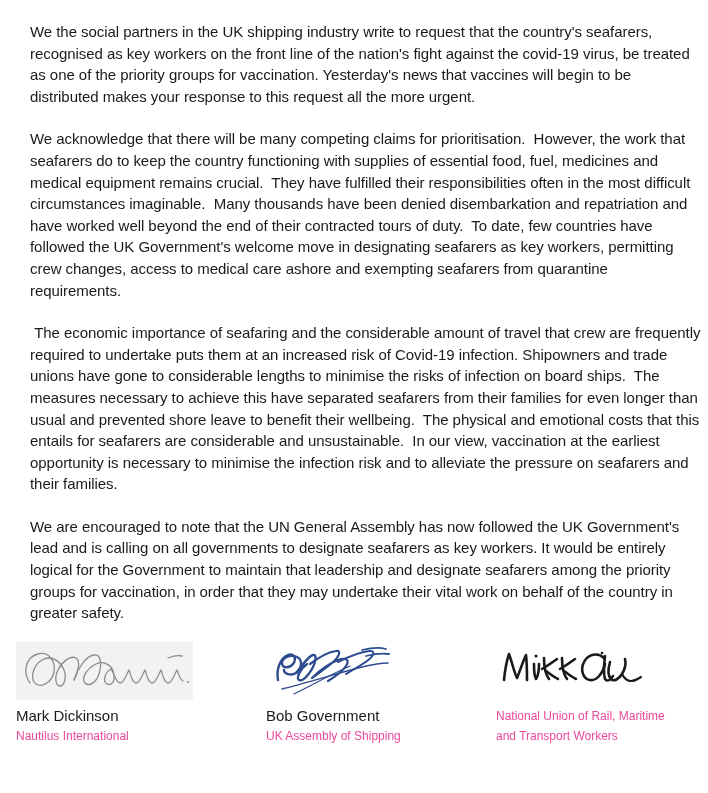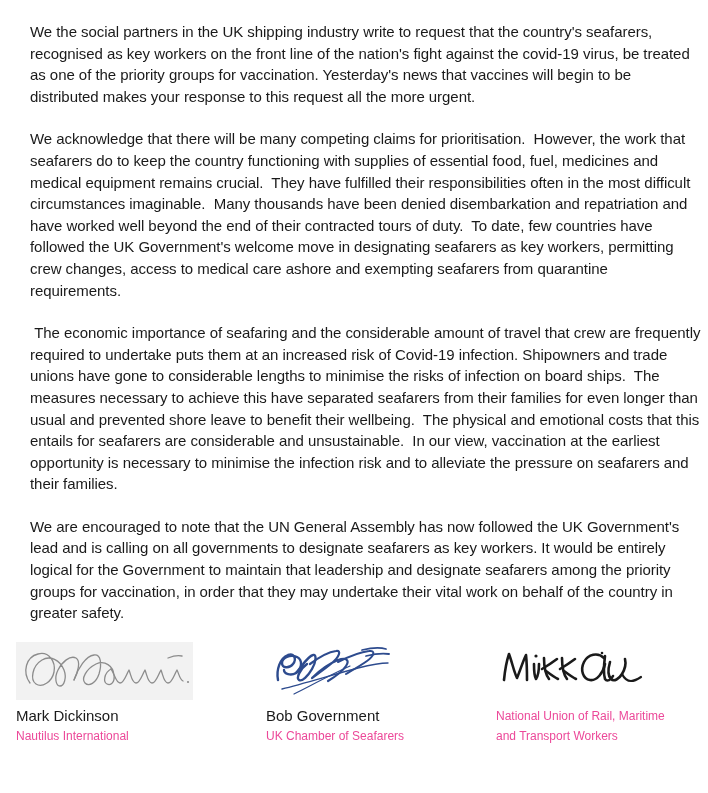--- a/index.html
+++ b/index.html
@@ -139,21 +139,21 @@
             <path d="M44 22 C52 16, 62 10, 70 9 C76 8, 73 15, 66 21 C59 27, 50 33, 46 36 C52 30, 62 22, 72 18 C80 15, 84 18, 80 24 C76 30, 67 36, 62 39" stroke-width="2.2"></path>
             <path d="M72 20 C82 15, 94 10, 103 9 C110 8, 108 14, 101 19 C94 24, 85 29, 80 32" stroke-width="2"></path>
             <path d="M96 8 C104 6, 114 5, 120 7" stroke-width="1.8"></path>
             <path d="M100 14 C108 12, 117 11, 123 12" stroke-width="1.8"></path>
             <path d="M16 47 C36 42, 66 33, 92 26 C104 23, 114 21, 122 21" stroke-width="1.4"></path>
             <path d="M28 52 C44 44, 66 32, 84 24" stroke-width="1.2"></path>
           </g>
         </svg>
       </div>
       <div class="sig-name">Bob Government</div>
-      <div class="sig-org">UK Chamber of Seafarers</div>
+      <div class="sig-org">UK Assembly of Shipping</div>
     </div>
 
     <div class="sig-col sig-col-3">
       <div class="sig-img sig-img-3">
         <svg width="150" height="58" viewBox="0 0 150 58" xmlns="http://www.w3.org/2000/svg">
           <g fill="none" stroke="#1a1a1a" stroke-width="2.6" stroke-linecap="round" stroke-linejoin="round">
             <path d="M8 38 C9 28, 11 18, 13 12 C16 20, 18 30, 21 36 C24 29, 27 19, 30 13 C31 22, 31 32, 31 38"></path>
             <path d="M38 22 C38 28, 38 34, 40 37 C42 34, 43 27, 43 22"></path>
             <circle cx="40" cy="14" r="1.6" stroke="none" fill="#1a1a1a"></circle>
             <path d="M48 16 C48 24, 50 33, 53 37"></path>

